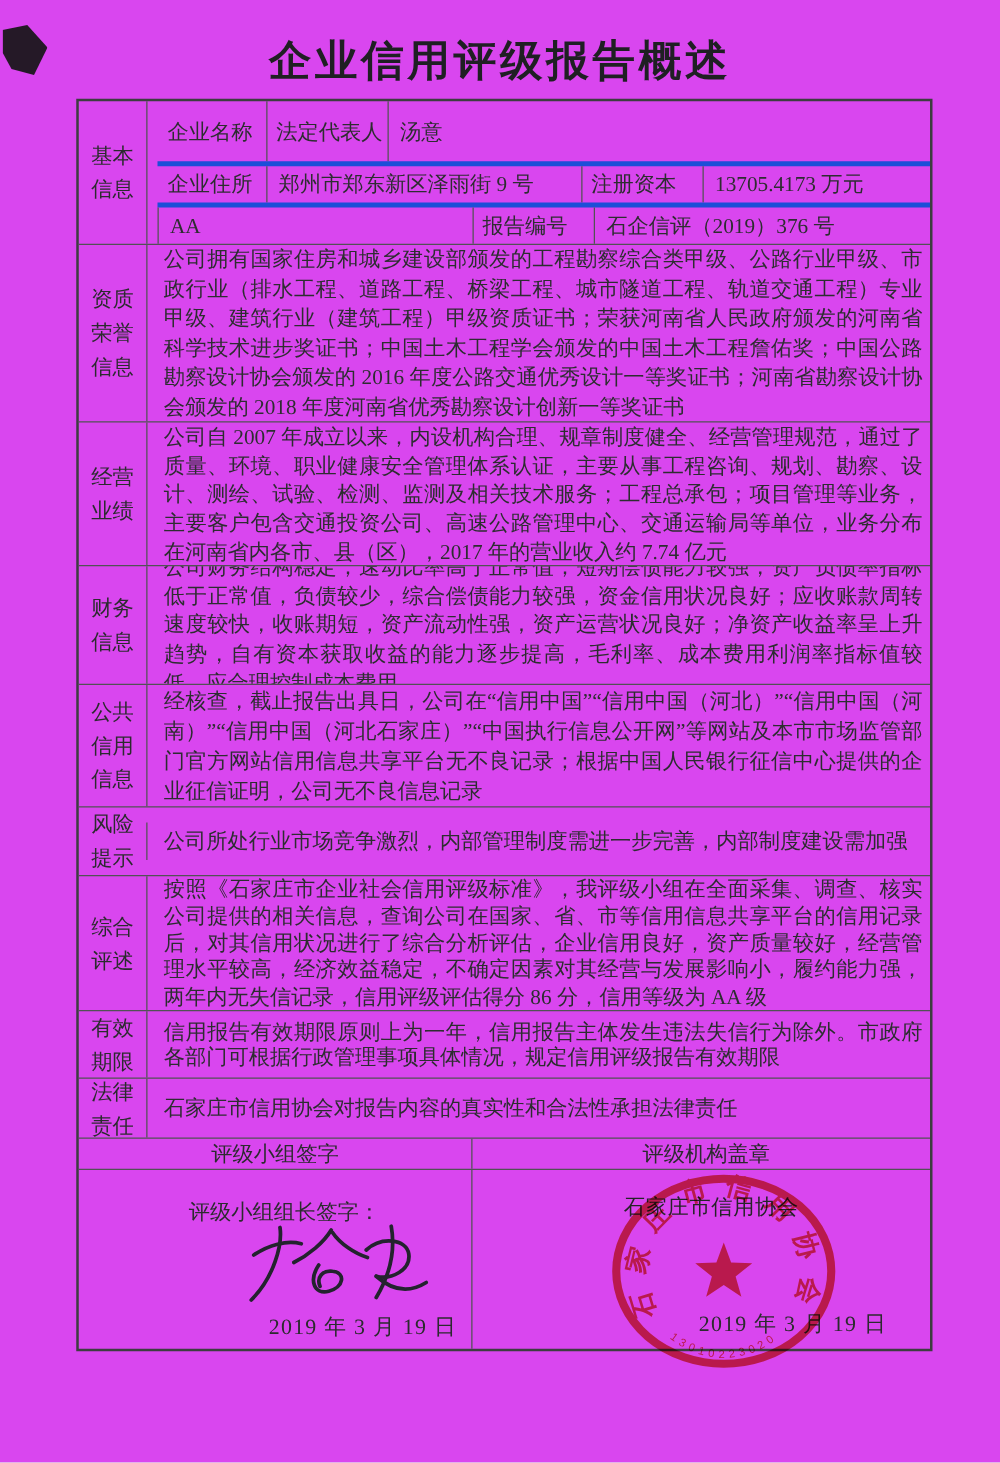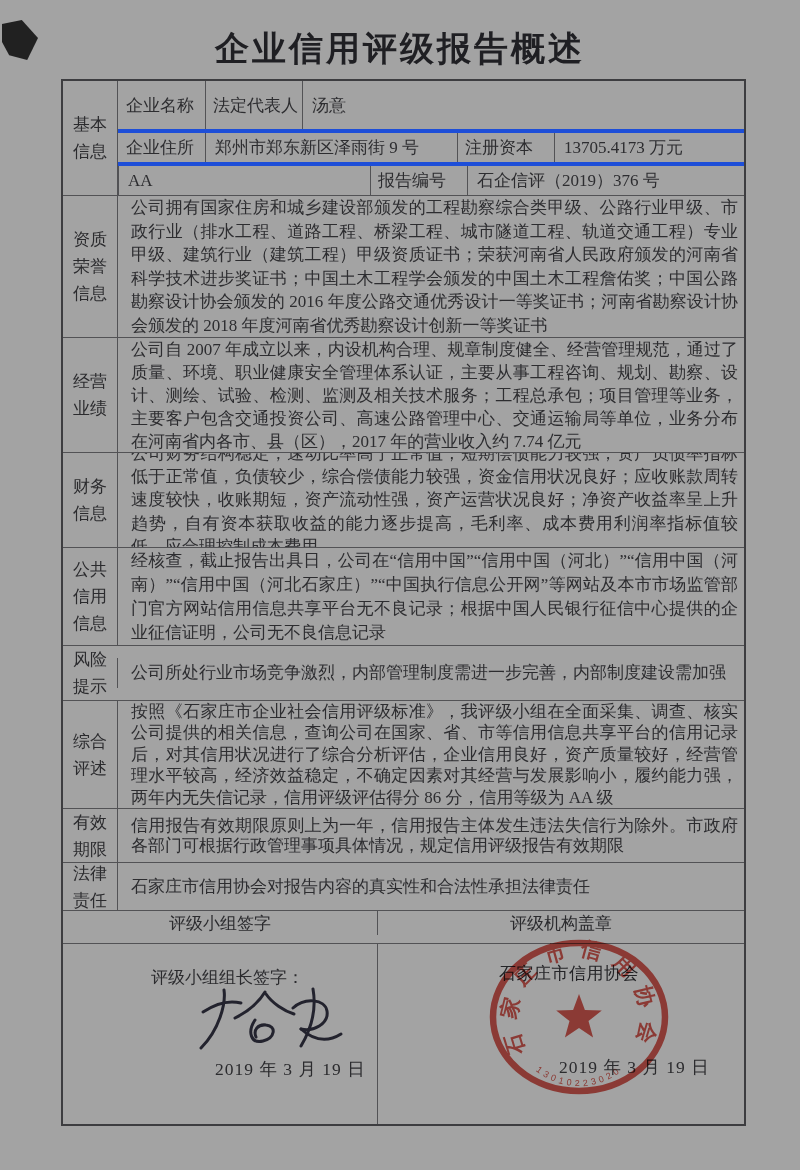--- a/index.html
+++ b/index.html
@@ -1,18 +1,18 @@
 <!DOCTYPE html>
 <html><head>
 <meta charset="utf-8">
 <style>
   html,body{margin:0;padding:0;background:#e8e8e6;}
   .page{
     position:relative;width:800px;height:1170px;margin:0 auto;
-    background:#a3a3a3;overflow:hidden;
+    background:#d946ef;overflow:hidden;
     font-family:"Liberation Serif","DejaVu Serif",serif;
     color:#2d2d30;
   }
   
   .corner-mark{
     position:absolute;left:2px;top:20px;width:36px;height:40px;
     background:#161616;
     clip-path:polygon(0 10%,55% 0,100% 45%,70% 100%,20% 88%,0 55%);
     opacity:.92;
   }
@@ -28,21 +28,21 @@
   .row{display:flex;box-sizing:border-box;}
   .row + .row{border-top:1px solid #525255;}
   .lab{
     width:54px;flex:0 0 54px;display:flex;align-items:center;justify-content:center;
     box-sizing:border-box;
   }
   .lab .vtxt{
     display:inline-block;width:2.15em;line-height:27px;text-align:center;
     word-break:break-all;color:#2b2b2e;
   }
-  .cell-r{border-left:1px solid #525255;box-sizing:border-box;}
+  .cell-r{border-left:1px solid #525255;box-sizing:border-box;padding-left:8px;}
   .content{
     flex:1 1 auto;display:flex;align-items:center;padding:3px 6px 3px 13px;
     box-sizing:border-box;overflow:hidden;
   }
   .content .jtxt{
     width:100%;text-align:justify;text-justify:inter-ideograph;
     line-height:23.5px;color:#2d2d30;
   }
   
   .basic{height:114px;}
@@ -62,21 +62,21 @@
   .s-pub{height:98px;}    .s-pub .jtxt{line-height:24px;}
   .s-risk{height:55px;align-items:center;}
   .s-rev{height:108px;}   .s-rev .jtxt{line-height:21.5px;}
   .s-valid{height:54px;}  .s-valid .jtxt{line-height:20px;}
   .s-legal{height:48px;}
   
   .fhead{height:25px;}
   .fhead .fcell{display:flex;align-items:center;justify-content:center;box-sizing:border-box;color:#2b2b2e;}
   .fhead .fl{width:314px;flex:0 0 314px;}
   .fhead .fr{flex:1 1 auto;}
-  .fbody{height:181px;position:relative;margin-top:8px;}
+  .fbody{height:144px;position:relative;}
   .fbody .fl{width:314px;flex:0 0 314px;box-sizing:border-box;}
   .fbody .fr{flex:1 1 auto;box-sizing:border-box;}
   .leader-label{position:absolute;left:88px;top:22px;font-size:17px;color:#2b2b2e;}
   .sig-svg{position:absolute;left:128px;top:40px;}
   .date-l{position:absolute;left:152px;top:113px;font-size:17.5px;letter-spacing:1px;color:#2b2b2e;}
   .org-print{position:absolute;left:436px;top:18px;font-size:17px;letter-spacing:.5px;color:#242427;}
   .date-r{position:absolute;left:496px;top:111px;font-size:17.5px;letter-spacing:1px;color:#2b2b2e;}
   .seal{
     position:absolute;left:484px;top:934px;width:190px;height:168px;
     mix-blend-mode:multiply;opacity:.9;z-index:5;pointer-events:none;

